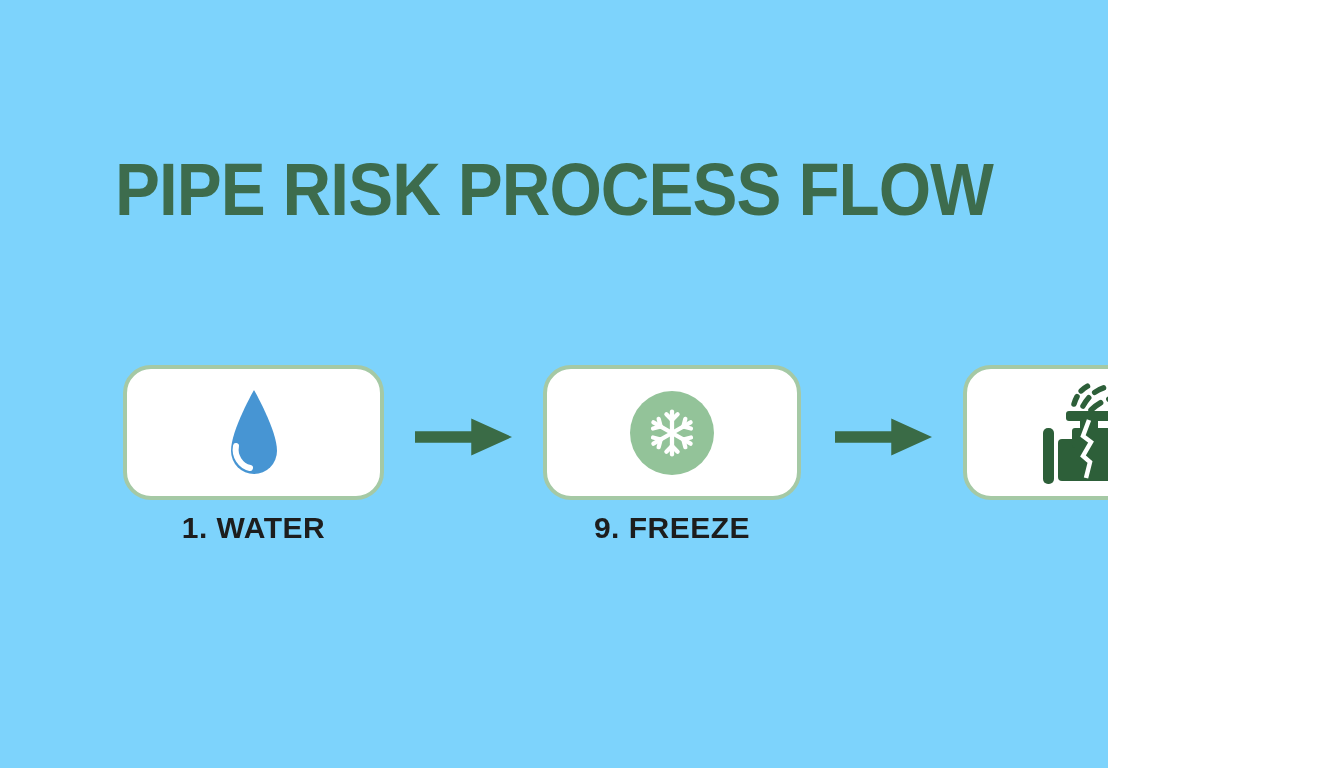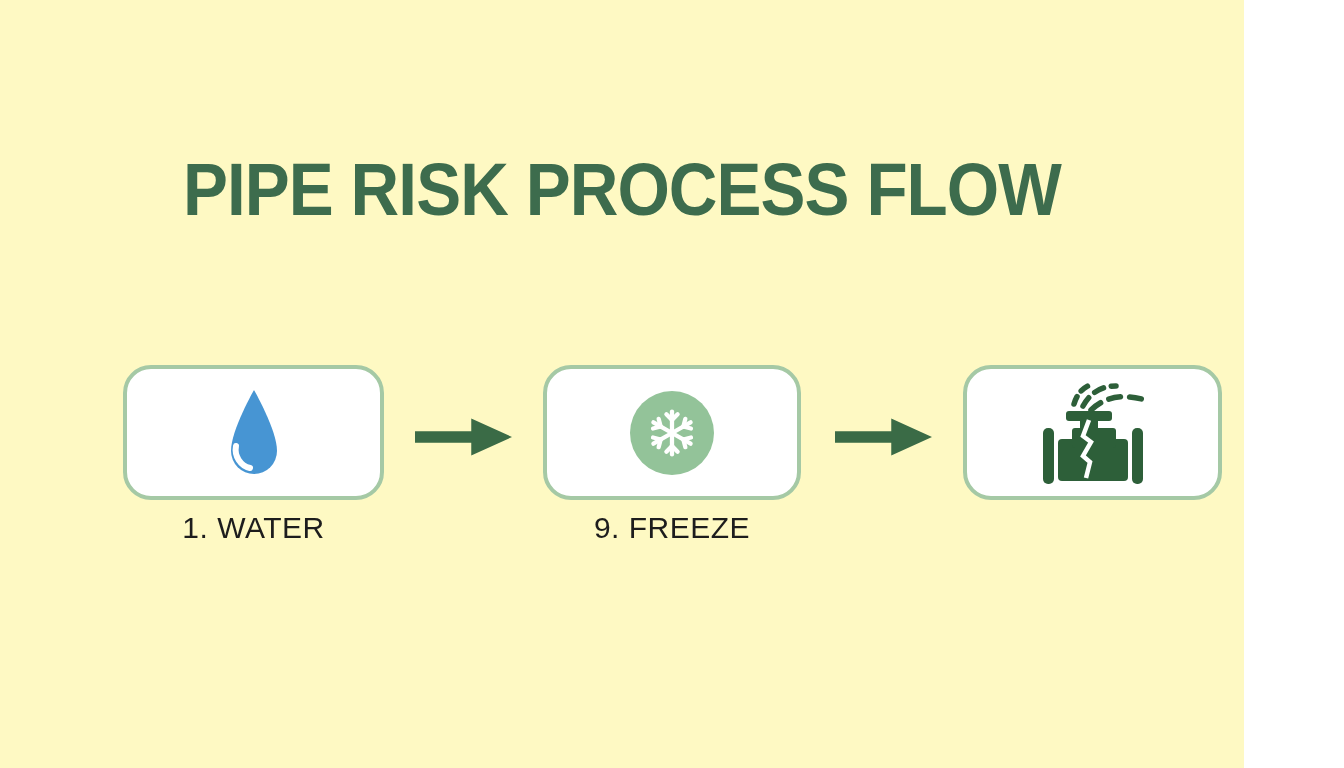--- a/index.html
+++ b/index.html
@@ -1,20 +1,20 @@
 <!DOCTYPE html>
 <html><head>
 <meta charset="utf-8">
 <style>
   html, body { margin: 0; padding: 0; background: #ffffff; }
   .canvas {
     position: relative;
-    width: 1244px;
+    width: 1108px;
     height: 768px;
-    background: #fef9c3;
+    background: #7dd3fc;
     overflow: hidden;
     font-family: "Liberation Sans", sans-serif;
   }
   .title {
     position: absolute;
     top: 153px;
     left: 0;
     width: 100%;
     margin: 0;
     text-align: center;
@@ -56,21 +56,21 @@
     width: 97px;
     height: 50px;
   }
   .arrow1 { left: 415px; }
   .arrow2 { left: 835px; }
   .step-label {
     position: absolute;
     top: 511px;
     text-align: center;
     font-size: 30px;
-    font-weight: normal;
+    font-weight: bold;
     letter-spacing: 0.5px;
     color: #1d1d1d;
   }
   .label1 { left: 123px; width: 261px; }
   .label2 { left: 543px; width: 258px; }
   .label3 { left: 963px; width: 259px; }
 </style>
 </head>
 <body>
 

